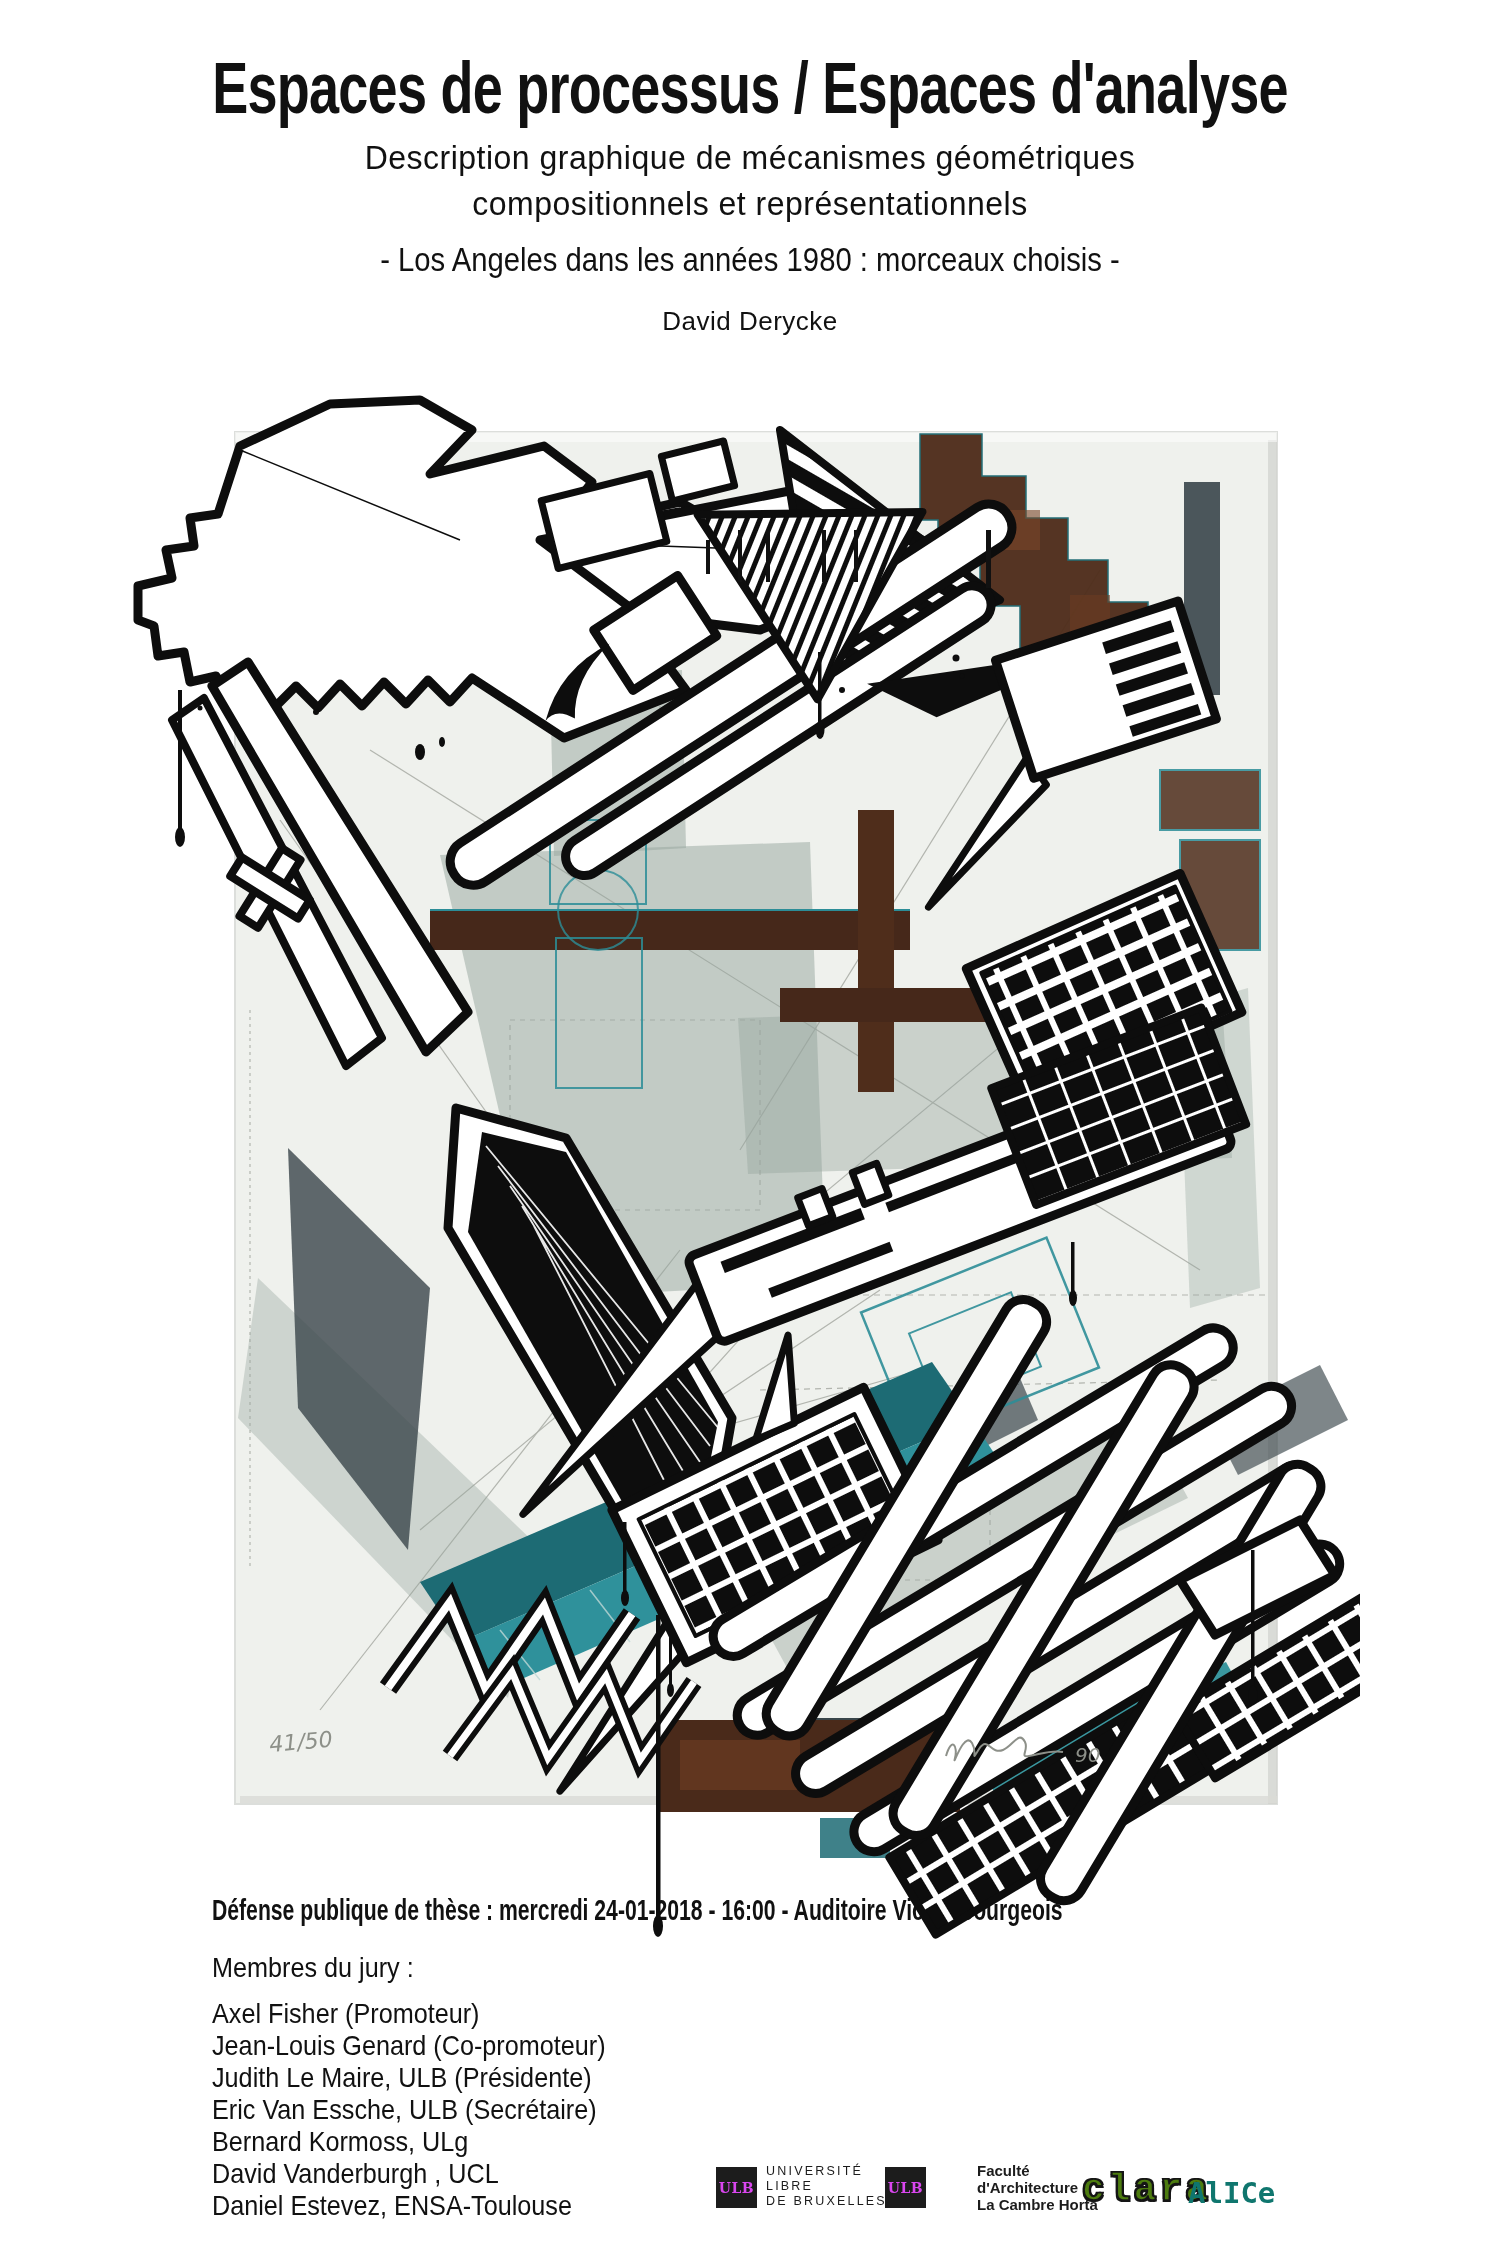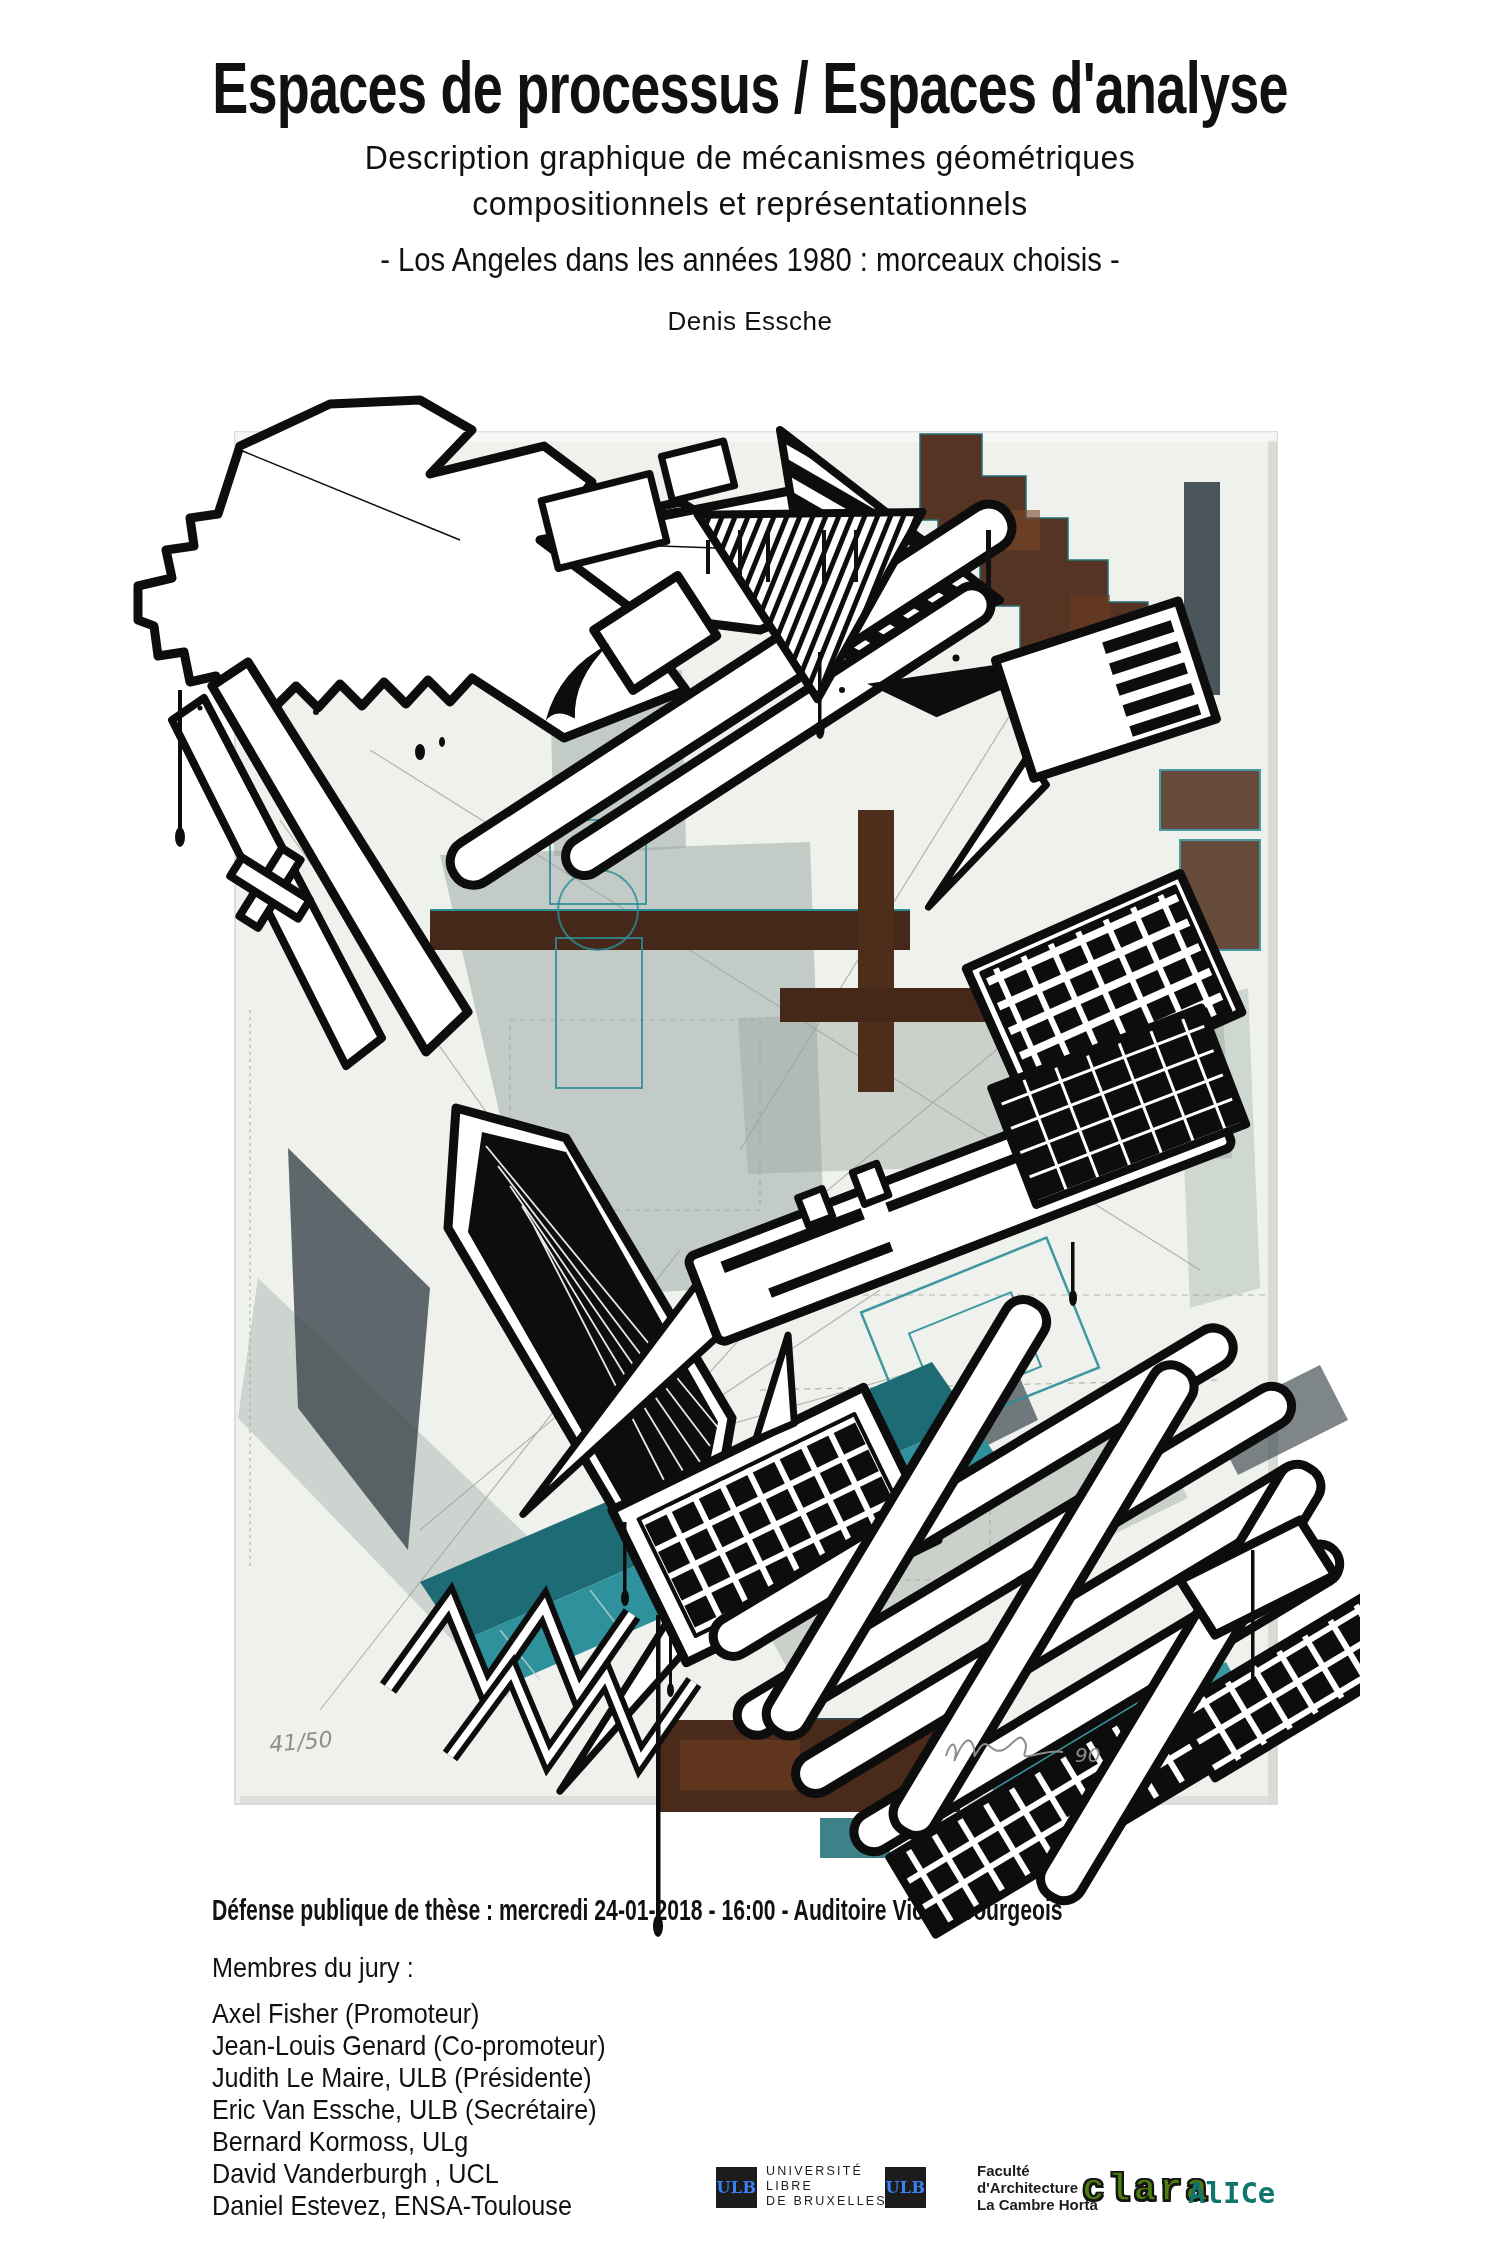--- a/index.html
+++ b/index.html
@@ -13,38 +13,38 @@
   .t-tag{font-size:34px;font-weight:400;transform:scaleX(.86);}
   .t-author{font-size:26px;font-weight:400;letter-spacing:.5px;}
   .t-def{left:212px;font-size:29px;font-weight:700;transform:scaleX(.73);transform-origin:left top;white-space:nowrap;}
   .t-body{left:212px;font-size:28px;font-weight:400;transform:scaleX(.9);transform-origin:left top;white-space:nowrap;}
   .jury-list{left:212px;top:1998px;font-size:28px;line-height:32px;transform:scaleX(.9);
              transform-origin:left top;white-space:nowrap;}
   .artwork{left:120px;top:390px;width:1240px;height:1560px;z-index:3;pointer-events:none;}
   .textlayer{z-index:1;}
   
   .ulb-square{width:41px;height:41px;background:#1c1c1c;display:flex;align-items:center;justify-content:center;}
-  .ulb-abbr{font-family:"DejaVu Serif",serif;font-weight:700;font-size:16px;color:#3b82f6;letter-spacing:.5px;}
+  .ulb-abbr{font-family:"DejaVu Serif",serif;font-weight:700;font-size:14px;color:#d946ef;letter-spacing:.5px;}
   .ulb-name{font-size:12.5px;line-height:15px;letter-spacing:2.2px;color:#1c1c1c;}
   .fac-name{font-size:15px;line-height:17px;font-weight:700;color:#1c1c1c;margin-left:44px;}
   .clara{font-family:Liberation Mono, monospace;font-weight:700;font-size:38px;letter-spacing:3px;color:#4d7c0f;
          -webkit-text-stroke:1.6px #151515;
          text-shadow:-1.5px -1.5px 0 #151515,1.5px -1.5px 0 #151515,-1.5px 1.5px 0 #151515,1.5px 1.5px 0 #151515;text-align:right;}
   .alice{font-family:"DejaVu Sans Mono",monospace;font-weight:700;font-size:29px;color:#0f766e;}
 </style>
 </head>
 <body>
 
 <div class="page">
 
   <div class="abs ctr t-title textlayer" style="top:52px">Espaces de processus / Espaces d'analyse</div>
   <div class="abs ctr t-sub textlayer" style="top:138px">Description graphique de mécanismes géométriques</div>
   <div class="abs ctr t-sub textlayer" style="top:184px">compositionnels et représentationnels</div>
   <div class="abs ctr t-tag textlayer" style="top:240px">- Los Angeles dans les années 1980 : morceaux choisis -</div>
-  <div class="abs ctr t-author textlayer" style="top:306px">Denis Essche</div>
+  <div class="abs ctr t-author textlayer" style="top:306px">David Derycke</div>
 
   <svg class="abs artwork" viewBox="0 0 1240 1560" xmlns="http://www.w3.org/2000/svg" aria-label="architectural print">
     <defs>
       <pattern id="waffle" width="30" height="30" patternUnits="userSpaceOnUse">
         <rect width="30" height="30" fill="#ffffff"></rect>
           <rect x="3" y="3" width="24" height="24" fill="#0d0d0d"></rect>
       </pattern>
       <pattern id="keys" width="30" height="27" patternUnits="userSpaceOnUse">
         <rect width="30" height="27" fill="#ffffff"></rect>
           <rect x="2" y="3" width="24" height="19" fill="#0d0d0d"></rect>

